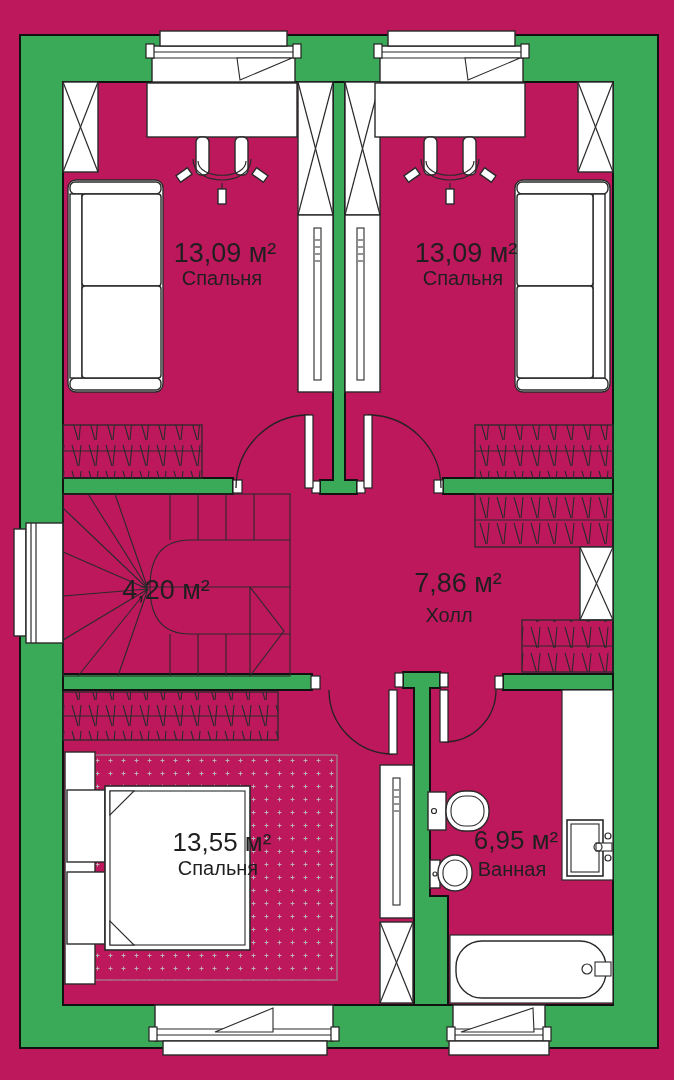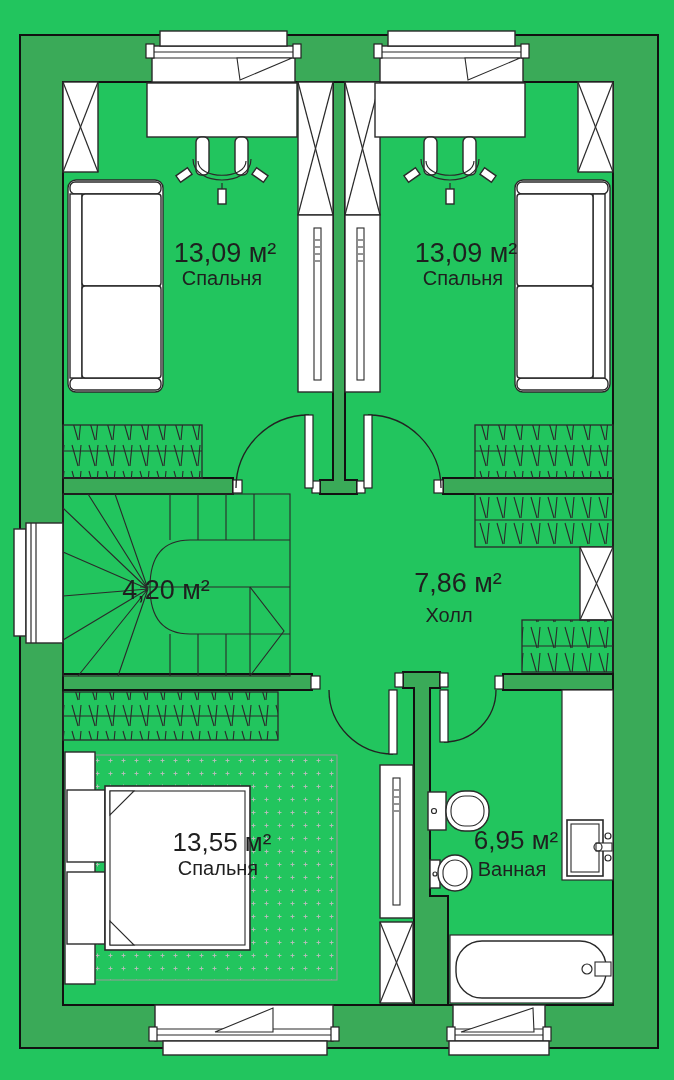--- a/index.html
+++ b/index.html
@@ -1,16 +1,16 @@
 <!DOCTYPE html>
 <html><head>
 <meta charset="utf-8">
 <style>
   html,body{margin:0;padding:0;background:#ffffff;}
-  .canvas{position:relative;width:674px;height:1080px;background:#22c55e;overflow:hidden;
+  .canvas{position:relative;width:674px;height:1080px;background:#be185d;overflow:hidden;
           font-family:"Liberation Sans",sans-serif;}
   svg{position:absolute;left:0;top:0;}
   .furn{fill:#ffffff;stroke:#2a2a2a;stroke-width:1.4;}
   .thin{fill:none;stroke:#2a2a2a;stroke-width:1.2;}
   .wallline{stroke:#111111;stroke-width:2;}
   .cap{fill:#ffffff;stroke:#222222;stroke-width:1.2;}
   .arc{fill:none;stroke:#222222;stroke-width:1.3;}
   .area-label{font-size:27px;fill:#1f1f1f;text-anchor:middle;}
   .name-label{font-size:20px;fill:#1f1f1f;text-anchor:middle;}
   .small-area{font-size:26px;}

